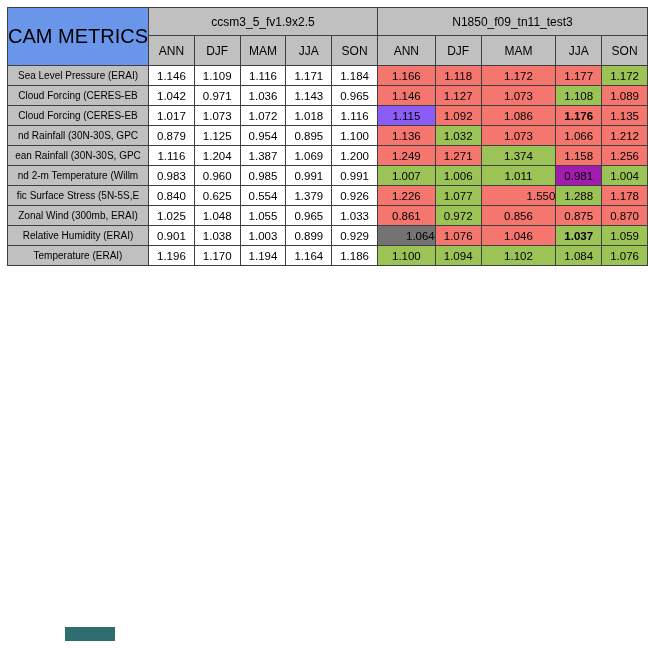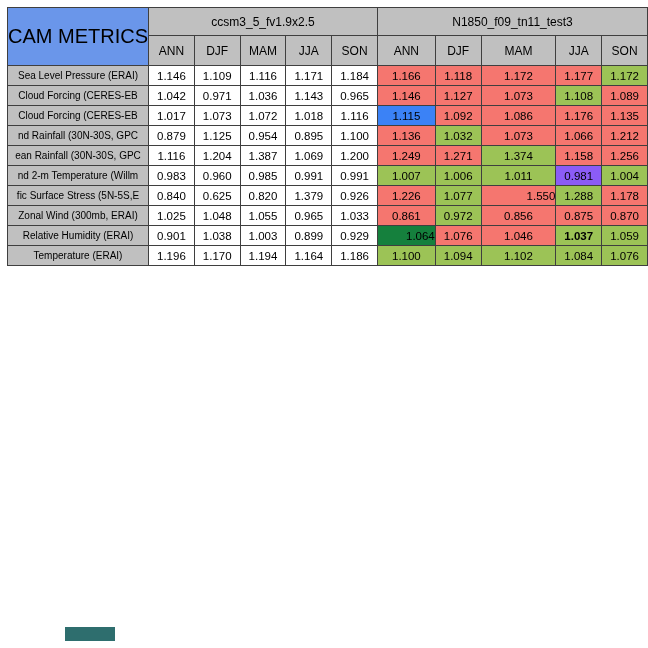--- a/index.html
+++ b/index.html
@@ -119,24 +119,24 @@
         <td class="val" style="background: rgb(156, 195, 86);">1.108</td>
         <td class="val" style="background: rgb(245, 118, 111);">1.089</td>
       </tr>
       <tr>
         <td class="row-label">Cloud Forcing (CERES-EB</td>
         <td class="val">1.017</td>
         <td class="val">1.073</td>
         <td class="val">1.072</td>
         <td class="val">1.018</td>
         <td class="val">1.116</td>
-        <td class="val" style="background: #3b82f6;">1.115</td>
+        <td class="val" style="background: #8b5cf6;">1.115</td>
         <td class="val" style="background: rgb(245, 118, 111);">1.092</td>
         <td class="val" style="background: rgb(245, 118, 111);">1.086</td>
-        <td class="val" style="background: rgb(245, 118, 111);">1.176</td>
+        <td class="val" style="background: rgb(245, 118, 111); font-weight: bold;">1.176</td>
         <td class="val" style="background: rgb(245, 118, 111);">1.135</td>
       </tr>
       <tr>
         <td class="row-label">nd Rainfall (30N-30S, GPC</td>
         <td class="val">0.879</td>
         <td class="val">1.125</td>
         <td class="val">0.954</td>
         <td class="val">0.895</td>
         <td class="val">1.100</td>
         <td class="val" style="background: rgb(245, 118, 111);">1.136</td>
@@ -161,28 +161,28 @@
       <tr>
         <td class="row-label">nd 2-m Temperature (Willm</td>
         <td class="val">0.983</td>
         <td class="val">0.960</td>
         <td class="val">0.985</td>
         <td class="val">0.991</td>
         <td class="val">0.991</td>
         <td class="val" style="background: rgb(156, 195, 86);">1.007</td>
         <td class="val" style="background: rgb(156, 195, 86);">1.006</td>
         <td class="val" style="background: rgb(156, 195, 86);">1.011</td>
-        <td class="val" style="background: #8b5cf6;">0.981</td>
+        <td class="val" style="background: #a21caf;">0.981</td>
         <td class="val" style="background: rgb(156, 195, 86);">1.004</td>
       </tr>
       <tr>
         <td class="row-label">fic Surface Stress (5N-5S,E</td>
         <td class="val">0.840</td>
         <td class="val">0.625</td>
-        <td class="val">0.820</td>
+        <td class="val">0.554</td>
         <td class="val">1.379</td>
         <td class="val">0.926</td>
         <td class="val" style="background: rgb(245, 118, 111);">1.226</td>
         <td class="val" style="background: rgb(156, 195, 86);">1.077</td>
         <td class="val" style="background: rgb(245, 118, 111); padding-left: 45px;">1.550</td>
         <td class="val" style="background: rgb(156, 195, 86);">1.288</td>
         <td class="val" style="background: rgb(245, 118, 111);">1.178</td>
       </tr>
       <tr>
         <td class="row-label">Zonal Wind (300mb, ERAI)</td>
@@ -197,21 +197,21 @@
         <td class="val" style="background: rgb(245, 118, 111);">0.875</td>
         <td class="val" style="background: rgb(245, 118, 111);">0.870</td>
       </tr>
       <tr>
         <td class="row-label">Relative Humidity (ERAI)</td>
         <td class="val">0.901</td>
         <td class="val">1.038</td>
         <td class="val">1.003</td>
         <td class="val">0.899</td>
         <td class="val">0.929</td>
-        <td class="val" style="background: #15803d; padding-left: 28px;">1.064</td>
+        <td class="val" style="background: #737373; padding-left: 28px;">1.064</td>
         <td class="val" style="background: rgb(245, 118, 111);">1.076</td>
         <td class="val" style="background: rgb(245, 118, 111);">1.046</td>
         <td class="val" style="background: rgb(156, 195, 86); font-weight: bold;">1.037</td>
         <td class="val" style="background: rgb(156, 195, 86);">1.059</td>
       </tr>
       <tr>
         <td class="row-label">Temperature (ERAI)</td>
         <td class="val">1.196</td>
         <td class="val">1.170</td>
         <td class="val">1.194</td>

